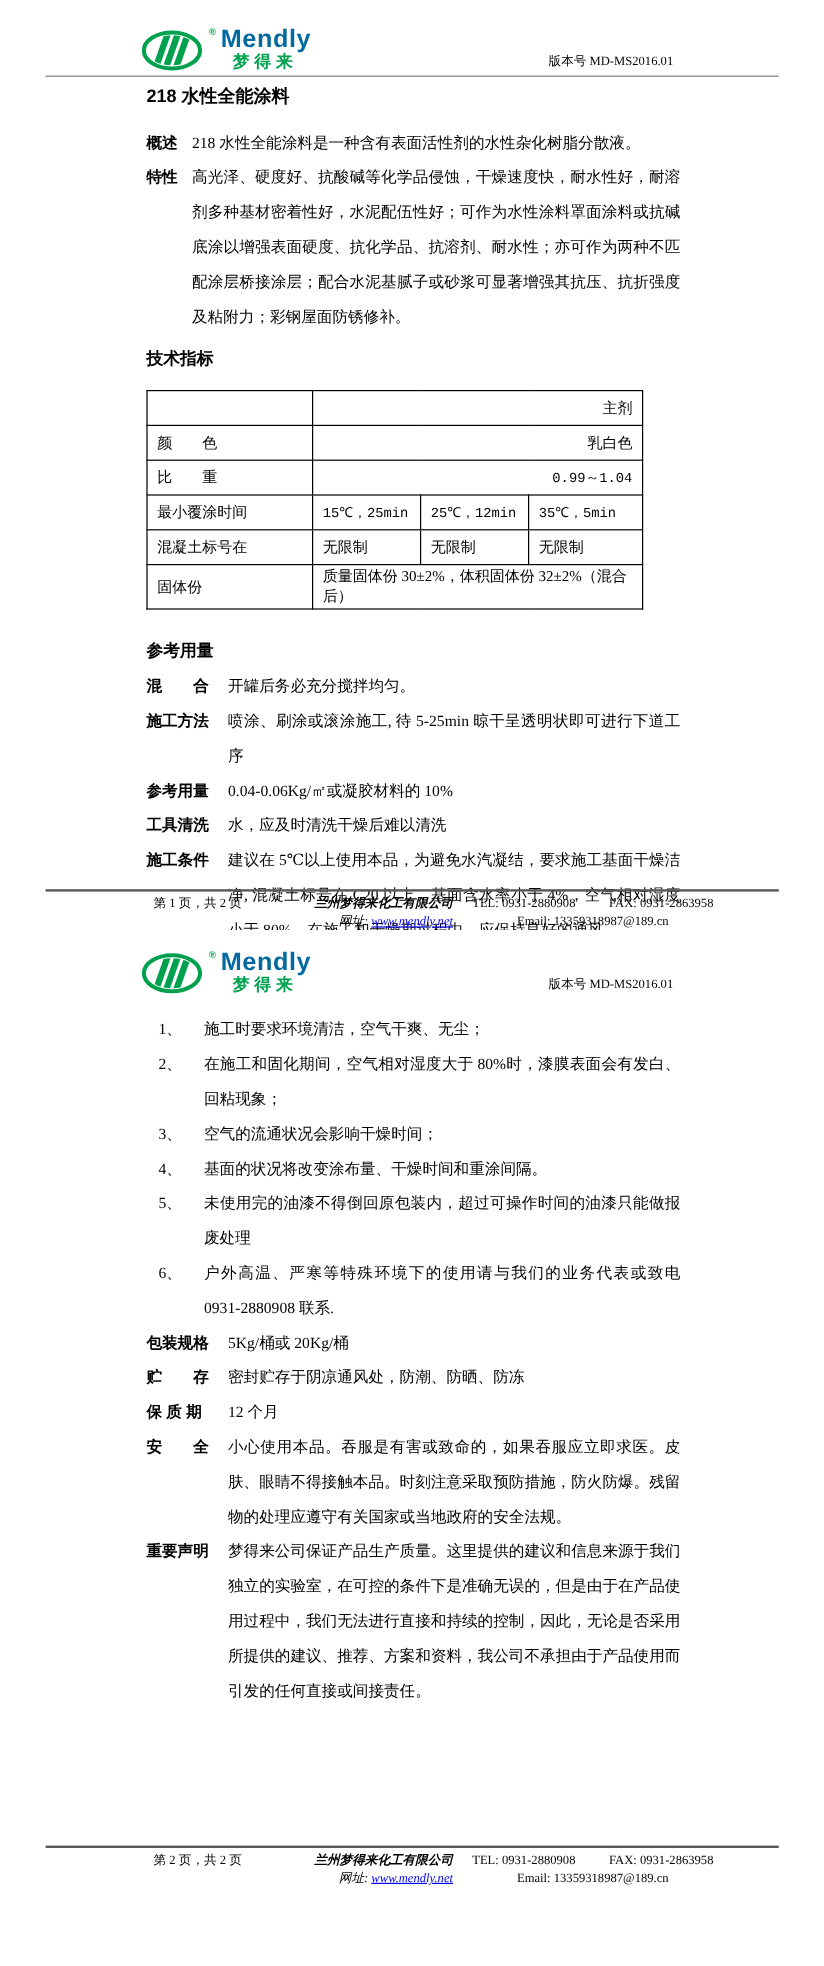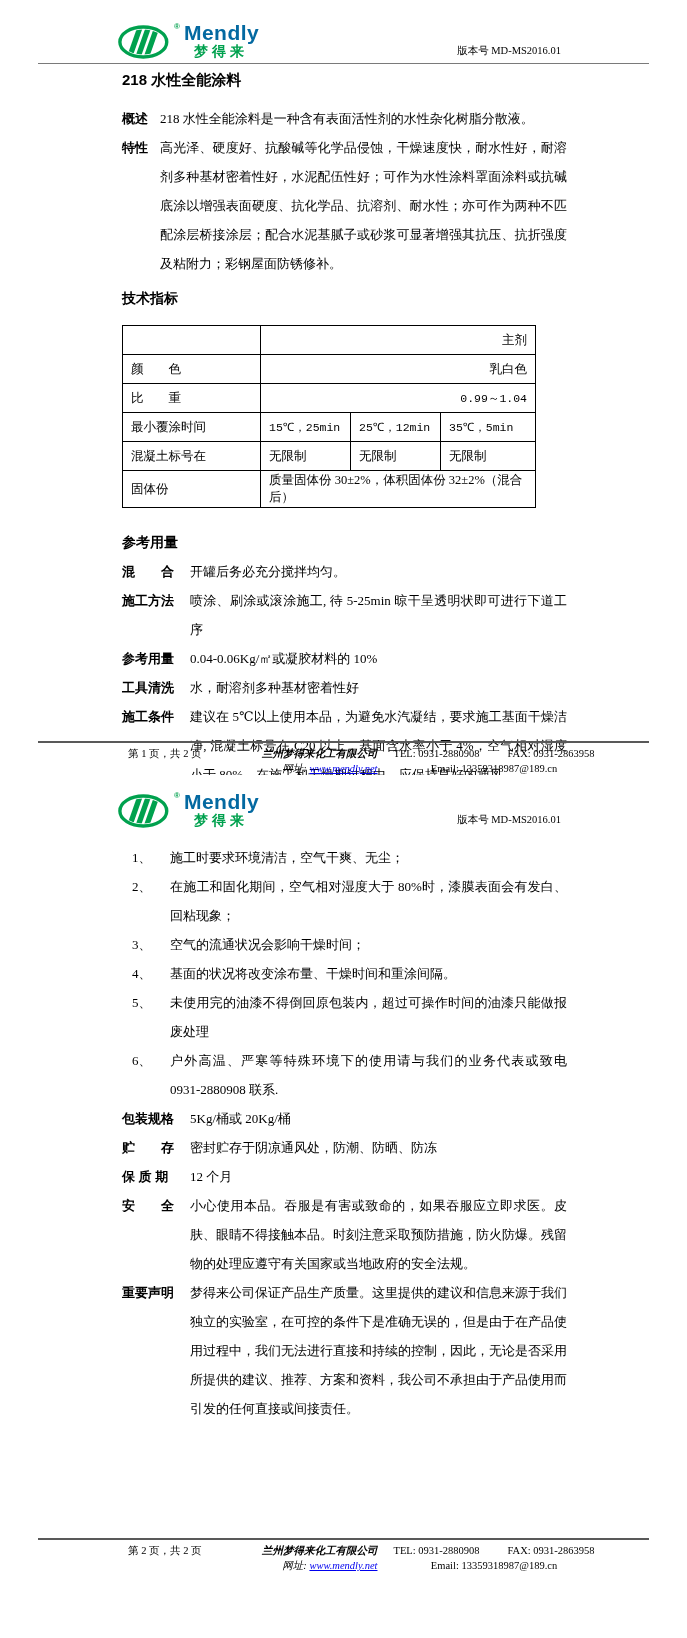--- a/index.html
+++ b/index.html
@@ -195,21 +195,21 @@
     <div class="kv wide">
       <span class="k">施工方法</span>
       <span class="v">喷涂、刷涂或滚涂施工, 待 5-25min 晾干呈透明状即可进行下道工序</span>
     </div>
     <div class="kv wide">
       <span class="k">参考用量</span>
       <span class="v">0.04-0.06Kg/㎡或凝胶材料的 10%</span>
     </div>
     <div class="kv wide">
       <span class="k">工具清洗</span>
-      <span class="v">水，耐溶剂多种基材密着性好</span>
+      <span class="v">水，应及时清洗干燥后难以清洗</span>
     </div>
     <div class="kv wide">
       <span class="k">施工条件</span>
       <span class="v">建议在 5℃以上使用本品，为避免水汽凝结，要求施工基面干燥洁净, 混凝土标号在 C20 以上，基面含水率小于 4%，空气相对湿度小于 80%。在施工和干燥期过程中，应保持良好的通风。</span>
     </div>
 
   </div>
 
   <div class="page-footer">
     <div class="fpage">第 1 页，共 2 页</div>

